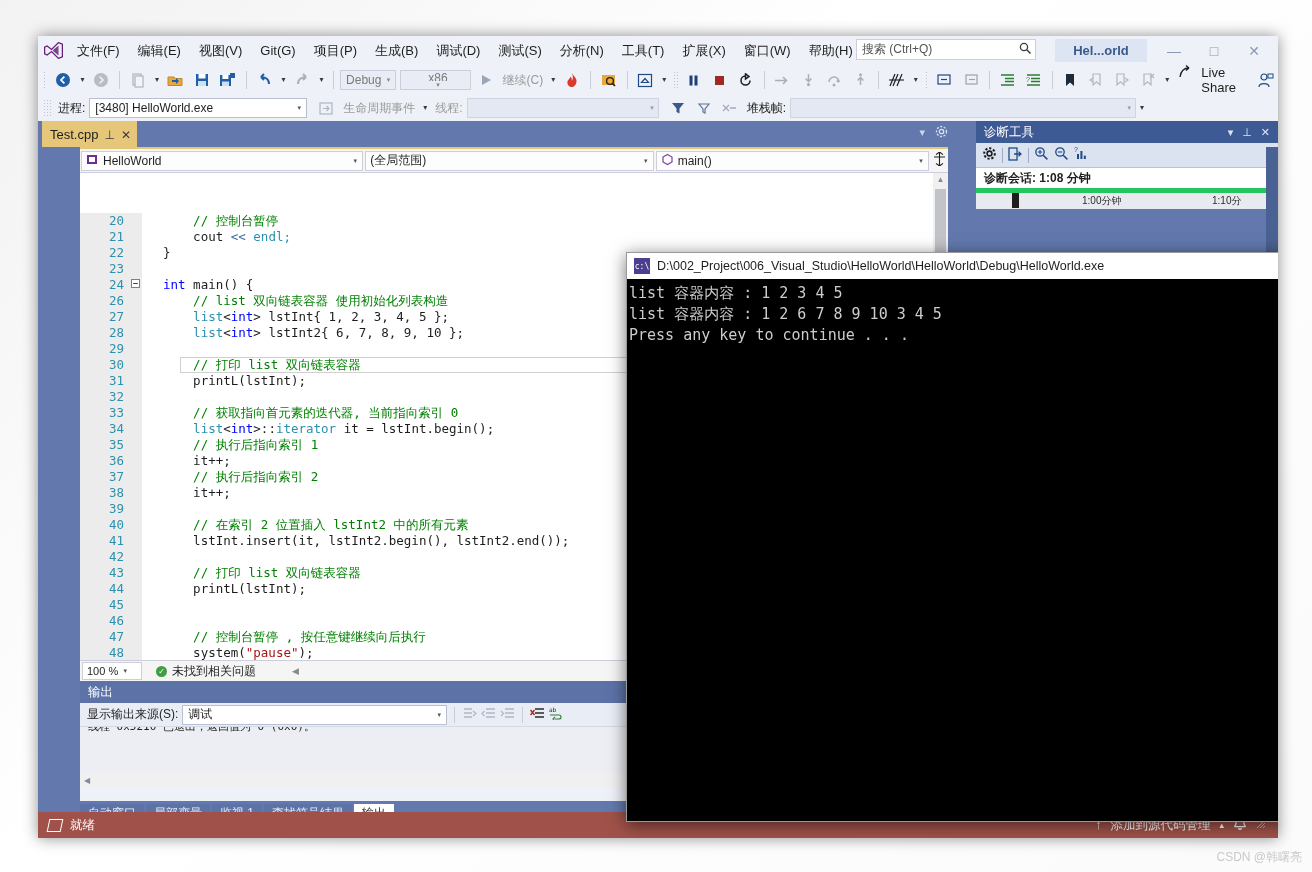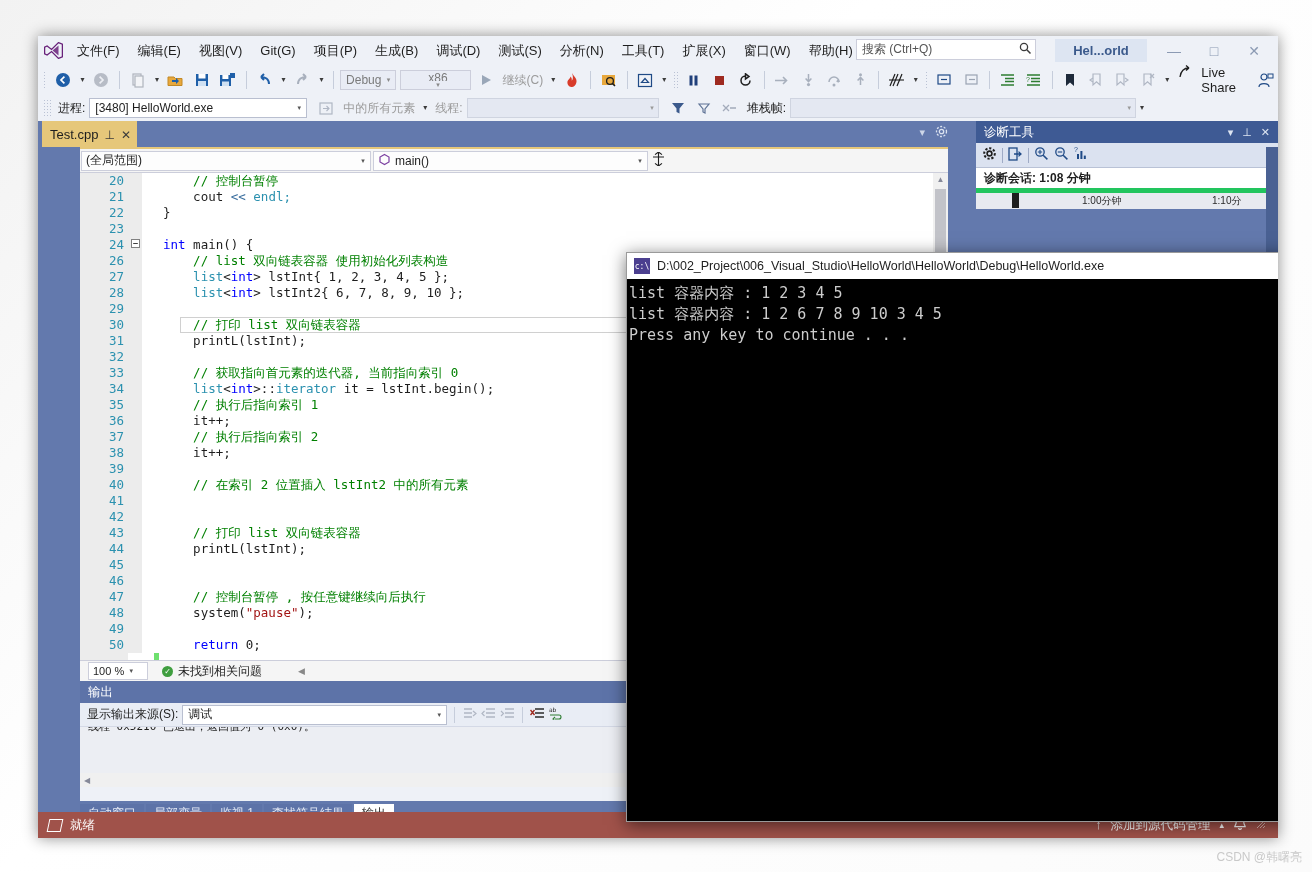--- a/index.html
+++ b/index.html
@@ -113,21 +113,21 @@
   }
   .navcombo{
     height:20px;margin:1px 1px;border:1px solid #cccedb;background:#fdfdfd;
     display:flex;align-items:center;font-size:12px;color:#1e1e1e;
     padding-left:4px;box-sizing:border-box;gap:4px;
   }
   .navcombo .cv{flex:1;white-space:nowrap;overflow:hidden;}
   .navcombo .ca{width:14px;text-align:center;font-size:7px;color:#555;}
   .splitter-ico{width:18px;text-align:center;font-size:13px;color:#333;}
 
-  .code-area{position:relative;height:489px;overflow:hidden;background:#fff;}
+  .code-area{position:relative;height:489px;overflow:hidden;background:#fff;margin-top:40px;}
   .gutter-bg{position:absolute;left:0;top:0;width:48px;height:100%;background:#ececec;}
   .changebar{position:absolute;left:74px;top:0;width:5px;height:100%;background:#6fe06f;}
   .code-scroll{position:absolute;left:0;top:0;right:0;bottom:0;}
   .cl{height:16px;line-height:16px;display:flex;white-space:pre;
       font-family:"DejaVu Sans Mono","Liberation Mono",monospace;font-size:12.5px;}
   .ln{width:44px;text-align:right;padding-right:4px;color:#2b91af;background:#ececec;
       font-family:"DejaVu Sans Mono","Liberation Mono",monospace;font-size:12.5px;}
   .fold{width:14px;text-align:center;color:#808080;font-size:10px;background:#ececec;}
   .gap{width:17px;background:#fff;}
   .txt{padding-left:4px;}
@@ -141,21 +141,21 @@
 
   .vscroll{position:absolute;right:0;top:24px;width:15px;height:489px;background:#f0f0f0;}
   .vscroll .up,.vscroll .down{height:14px;text-align:center;font-size:8px;color:#868999;line-height:14px;}
   .vscroll .thumb{position:absolute;left:2px;top:16px;width:11px;height:70px;background:#c2c3c9;}
 
   .editor-status{
     position:absolute;left:0;bottom:0;width:100%;height:21px;background:#f5f5f5;
     border-top:1px solid #cccedb;display:flex;align-items:center;box-sizing:border-box;
   }
   .zoomcombo{
-    width:60px;height:18px;margin-left:8px;border:1px solid #cccedb;background:#fff;
+    width:60px;height:18px;margin-left:2px;border:1px solid #cccedb;background:#fff;
     display:flex;align-items:center;font-size:11px;color:#1e1e1e;padding-left:4px;box-sizing:border-box;
   }
   .zoomcombo .ca{width:14px;text-align:center;font-size:7px;color:#555;}
   .ok-dot{width:11px;height:11px;border-radius:50%;background:#3f9e3f;color:#fff;font-size:8px;
           display:flex;align-items:center;justify-content:center;margin:0 5px 0 14px;}
 
   
   .output-pane{position:absolute;left:42px;top:560px;width:868px;height:120px;background:#eef1f7;}
   .pane-title{
     height:22px;background:#5d73a8;color:#fff;font-size:12.5px;
@@ -506,21 +506,21 @@
     <div class="txtcombo" style="width:218px;">
       <div class="cv">[3480] HelloWorld.exe</div>
       <div class="ca">▾</div>
     </div>
     <div class="tb-btn" style="margin-left:6px;">
       <svg width="14" height="13" viewBox="0 0 14 13">
           <rect x="1" y="1" width="12" height="11" fill="none" stroke="#b0b7c4" stroke-width="1.2"></rect>
           <path d="M4 6.5 h6 M7.5 4 l2.5 2.5 -2.5 2.5" fill="none" stroke="#b0b7c4" stroke-width="1.1"></path>
         </svg>
     </div>
-    <div class="lbl-dim">中的所有元素</div>
+    <div class="lbl-dim">生命周期事件</div>
     <div class="tb-caret">▾</div>
     <div class="lbl-dim">线程:</div>
     <div class="emptycombo" style="width:192px;">
       <div class="ca">▾</div>
     </div>
     <div class="tb-btn" style="margin-left:6px;">
       <svg width="14" height="13" viewBox="0 0 14 13">
           <path d="M1 1 h12 L8.5 6.5 v5 l-3 -1.5 v-3.5 Z" fill="#3b5a8c"></path>
         </svg>
     </div>
@@ -556,20 +556,30 @@
               <circle cx="6.5" cy="6.5" r="2.2" fill="none" stroke="#dbe2f0" stroke-width="1.3"></circle>
               <circle cx="6.5" cy="6.5" r="5" fill="none" stroke="#dbe2f0" stroke-width="1.3" stroke-dasharray="2 1.6"></circle>
             </svg>
         </span>
       </div>
     </div>
 
     <div class="editor-panel">
 
       <div class="navbar">
+        <div class="navcombo" style="width:284px;">
+          <span>
+            <svg width="13" height="13" viewBox="0 0 13 13">
+                <rect x="1" y="2" width="10" height="9" fill="#6b2d91"></rect>
+                <rect x="3" y="4" width="6" height="5" fill="#fff"></rect>
+              </svg>
+          </span>
+          <div class="cv">HelloWorld</div>
+          <div class="ca">▾</div>
+        </div>
         <div class="navcombo" style="width:290px;">
           <div class="cv">(全局范围)</div>
           <div class="ca">▾</div>
         </div>
         <div class="navcombo" style="width:275px;">
           <span>
             <svg width="13" height="13" viewBox="0 0 13 13">
                 <path d="M6.5 1.5 L11 4 v5 L6.5 11.5 L2 9 V4 Z" fill="none" stroke="#7b3fa0" stroke-width="1.2"></path>
               </svg>
           </span>
@@ -603,21 +613,21 @@
             <div class="cl"><span class="ln">31</span><span class="fold"></span><span class="gap"></span><span class="txt"><span class="pl">    </span><span class="pl">printL(lstInt);</span></span></div>
             <div class="cl"><span class="ln">32</span><span class="fold"></span><span class="gap"></span><span class="txt"></span></div>
             <div class="cl"><span class="ln">33</span><span class="fold"></span><span class="gap"></span><span class="txt"><span class="pl">    </span><span class="c">// 获取指向首元素的迭代器, 当前指向索引 0</span></span></div>
             <div class="cl"><span class="ln">34</span><span class="fold"></span><span class="gap"></span><span class="txt"><span class="pl">    </span><span class="ty">list</span><span class="pl">&lt;</span><span class="k">int</span><span class="pl">&gt;::</span><span class="ty">iterator</span><span class="pl"> it = lstInt.begin();</span></span></div>
             <div class="cl"><span class="ln">35</span><span class="fold"></span><span class="gap"></span><span class="txt"><span class="pl">    </span><span class="c">// 执行后指向索引 1</span></span></div>
             <div class="cl"><span class="ln">36</span><span class="fold"></span><span class="gap"></span><span class="txt"><span class="pl">    </span><span class="pl">it++;</span></span></div>
             <div class="cl"><span class="ln">37</span><span class="fold"></span><span class="gap"></span><span class="txt"><span class="pl">    </span><span class="c">// 执行后指向索引 2</span></span></div>
             <div class="cl"><span class="ln">38</span><span class="fold"></span><span class="gap"></span><span class="txt"><span class="pl">    </span><span class="pl">it++;</span></span></div>
             <div class="cl"><span class="ln">39</span><span class="fold"></span><span class="gap"></span><span class="txt"></span></div>
             <div class="cl"><span class="ln">40</span><span class="fold"></span><span class="gap"></span><span class="txt"><span class="pl">    </span><span class="c">// 在索引 2 位置插入 lstInt2 中的所有元素</span></span></div>
-            <div class="cl"><span class="ln">41</span><span class="fold"></span><span class="gap"></span><span class="txt"><span class="pl">    </span></span></div>
+            <div class="cl"><span class="ln">41</span><span class="fold"></span><span class="gap"></span><span class="txt"><span class="pl">    </span><span class="pl">lstInt.insert(it, lstInt2.begin(), lstInt2.end());</span></span></div>
             <div class="cl"><span class="ln">42</span><span class="fold"></span><span class="gap"></span><span class="txt"></span></div>
             <div class="cl"><span class="ln">43</span><span class="fold"></span><span class="gap"></span><span class="txt"><span class="pl">    </span><span class="c">// 打印 list 双向链表容器</span></span></div>
             <div class="cl"><span class="ln">44</span><span class="fold"></span><span class="gap"></span><span class="txt"><span class="pl">    </span><span class="pl">printL(lstInt);</span></span></div>
             <div class="cl"><span class="ln">45</span><span class="fold"></span><span class="gap"></span><span class="txt"></span></div>
             <div class="cl"><span class="ln">46</span><span class="fold"></span><span class="gap"></span><span class="txt"></span></div>
             <div class="cl"><span class="ln">47</span><span class="fold"></span><span class="gap"></span><span class="txt"><span class="pl">    </span><span class="c">// 控制台暂停 , 按任意键继续向后执行</span></span></div>
             <div class="cl"><span class="ln">48</span><span class="fold"></span><span class="gap"></span><span class="txt"><span class="pl">    </span><span class="pl">system(</span><span class="s">"pause"</span><span class="pl">);</span></span></div>
             <div class="cl"><span class="ln">49</span><span class="fold"></span><span class="gap"></span><span class="txt"></span></div>
             <div class="cl"><span class="ln">50</span><span class="fold"></span><span class="gap"></span><span class="txt"><span class="pl">    </span><span class="k">return</span><span class="pl"> 0;</span></span></div>
             <div class="curline-box" style="top: 144px;"></div>

